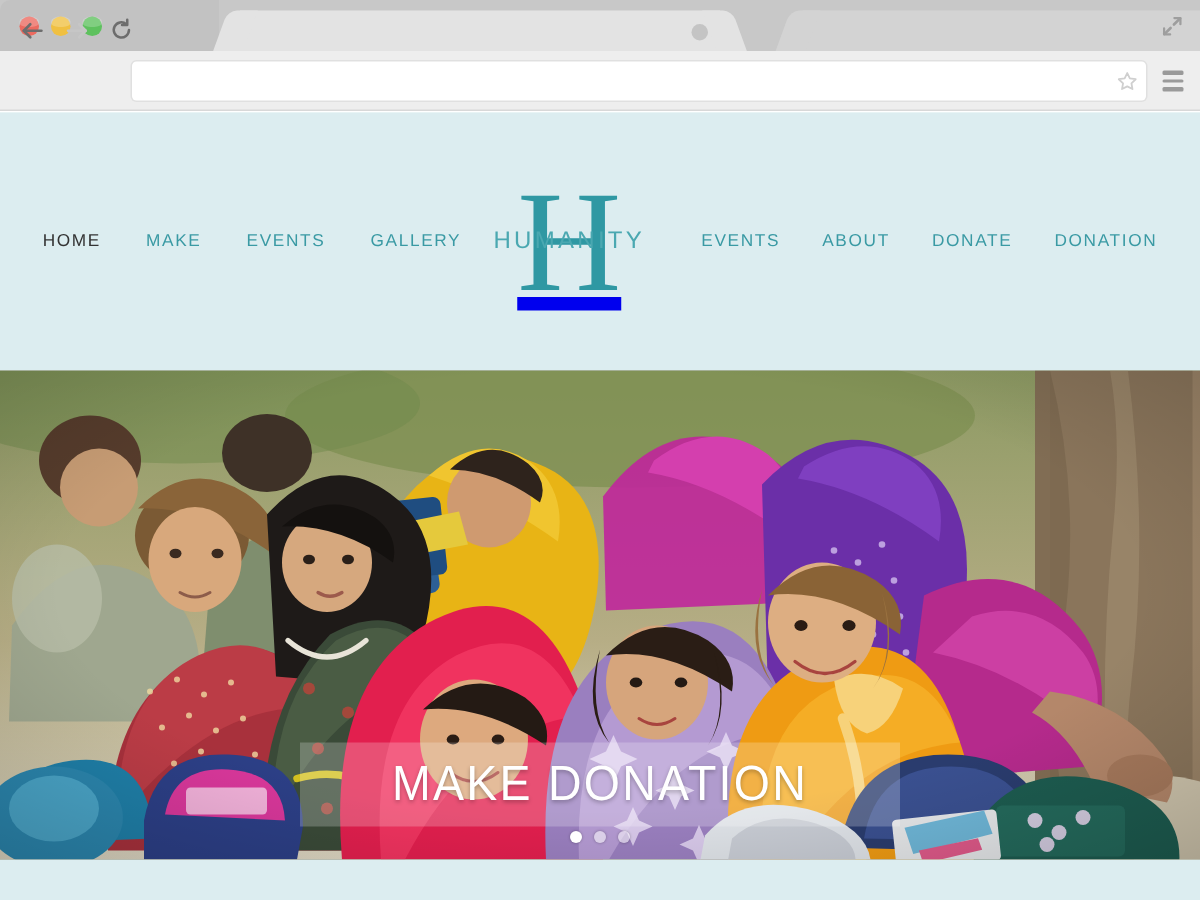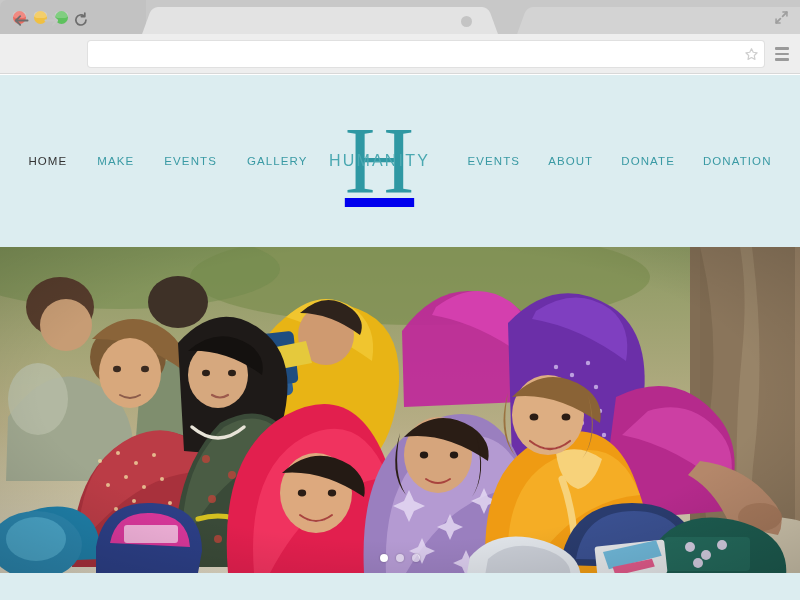--- a/index.html
+++ b/index.html
@@ -440,20 +440,23 @@
           <path d="M470 310 q26 -30 74 -16 q42 14 36 44 l-116 4 Z" fill="#dfe3e8"></path>
           <path d="M488 312 q22 -20 56 -10 q30 10 26 30 l-86 2 Z" fill="#c8ccd4"></path>
           <rect x="596" y="296" width="70" height="34" rx="3" fill="#e6e8ea" transform="rotate(-6 631 313)"></rect>
           <path d="M604 302 l54 -6 l4 16 l-54 8 Z" fill="#6fb7d8" transform="rotate(-6 631 313)"></path>
           <path d="M612 318 l40 -4 l2 8 l-40 5 Z" fill="#e05a8a" transform="rotate(-6 631 313)"></path>
 
           <rect x="0" y="0" width="800" height="326" fill="url(#vig)"></rect>
         </svg>
       </div>
 
+      <div class="hero-band">
+        <span class="hero-title">MAKE DONATION</span>
+      </div>
 
       <div class="hero-dots">
         <span class="hero-dot active"></span>
         <span class="hero-dot"></span>
         <span class="hero-dot"></span>
       </div>
     </section>
 
     <div class="footer-strip"></div>
   </div>

